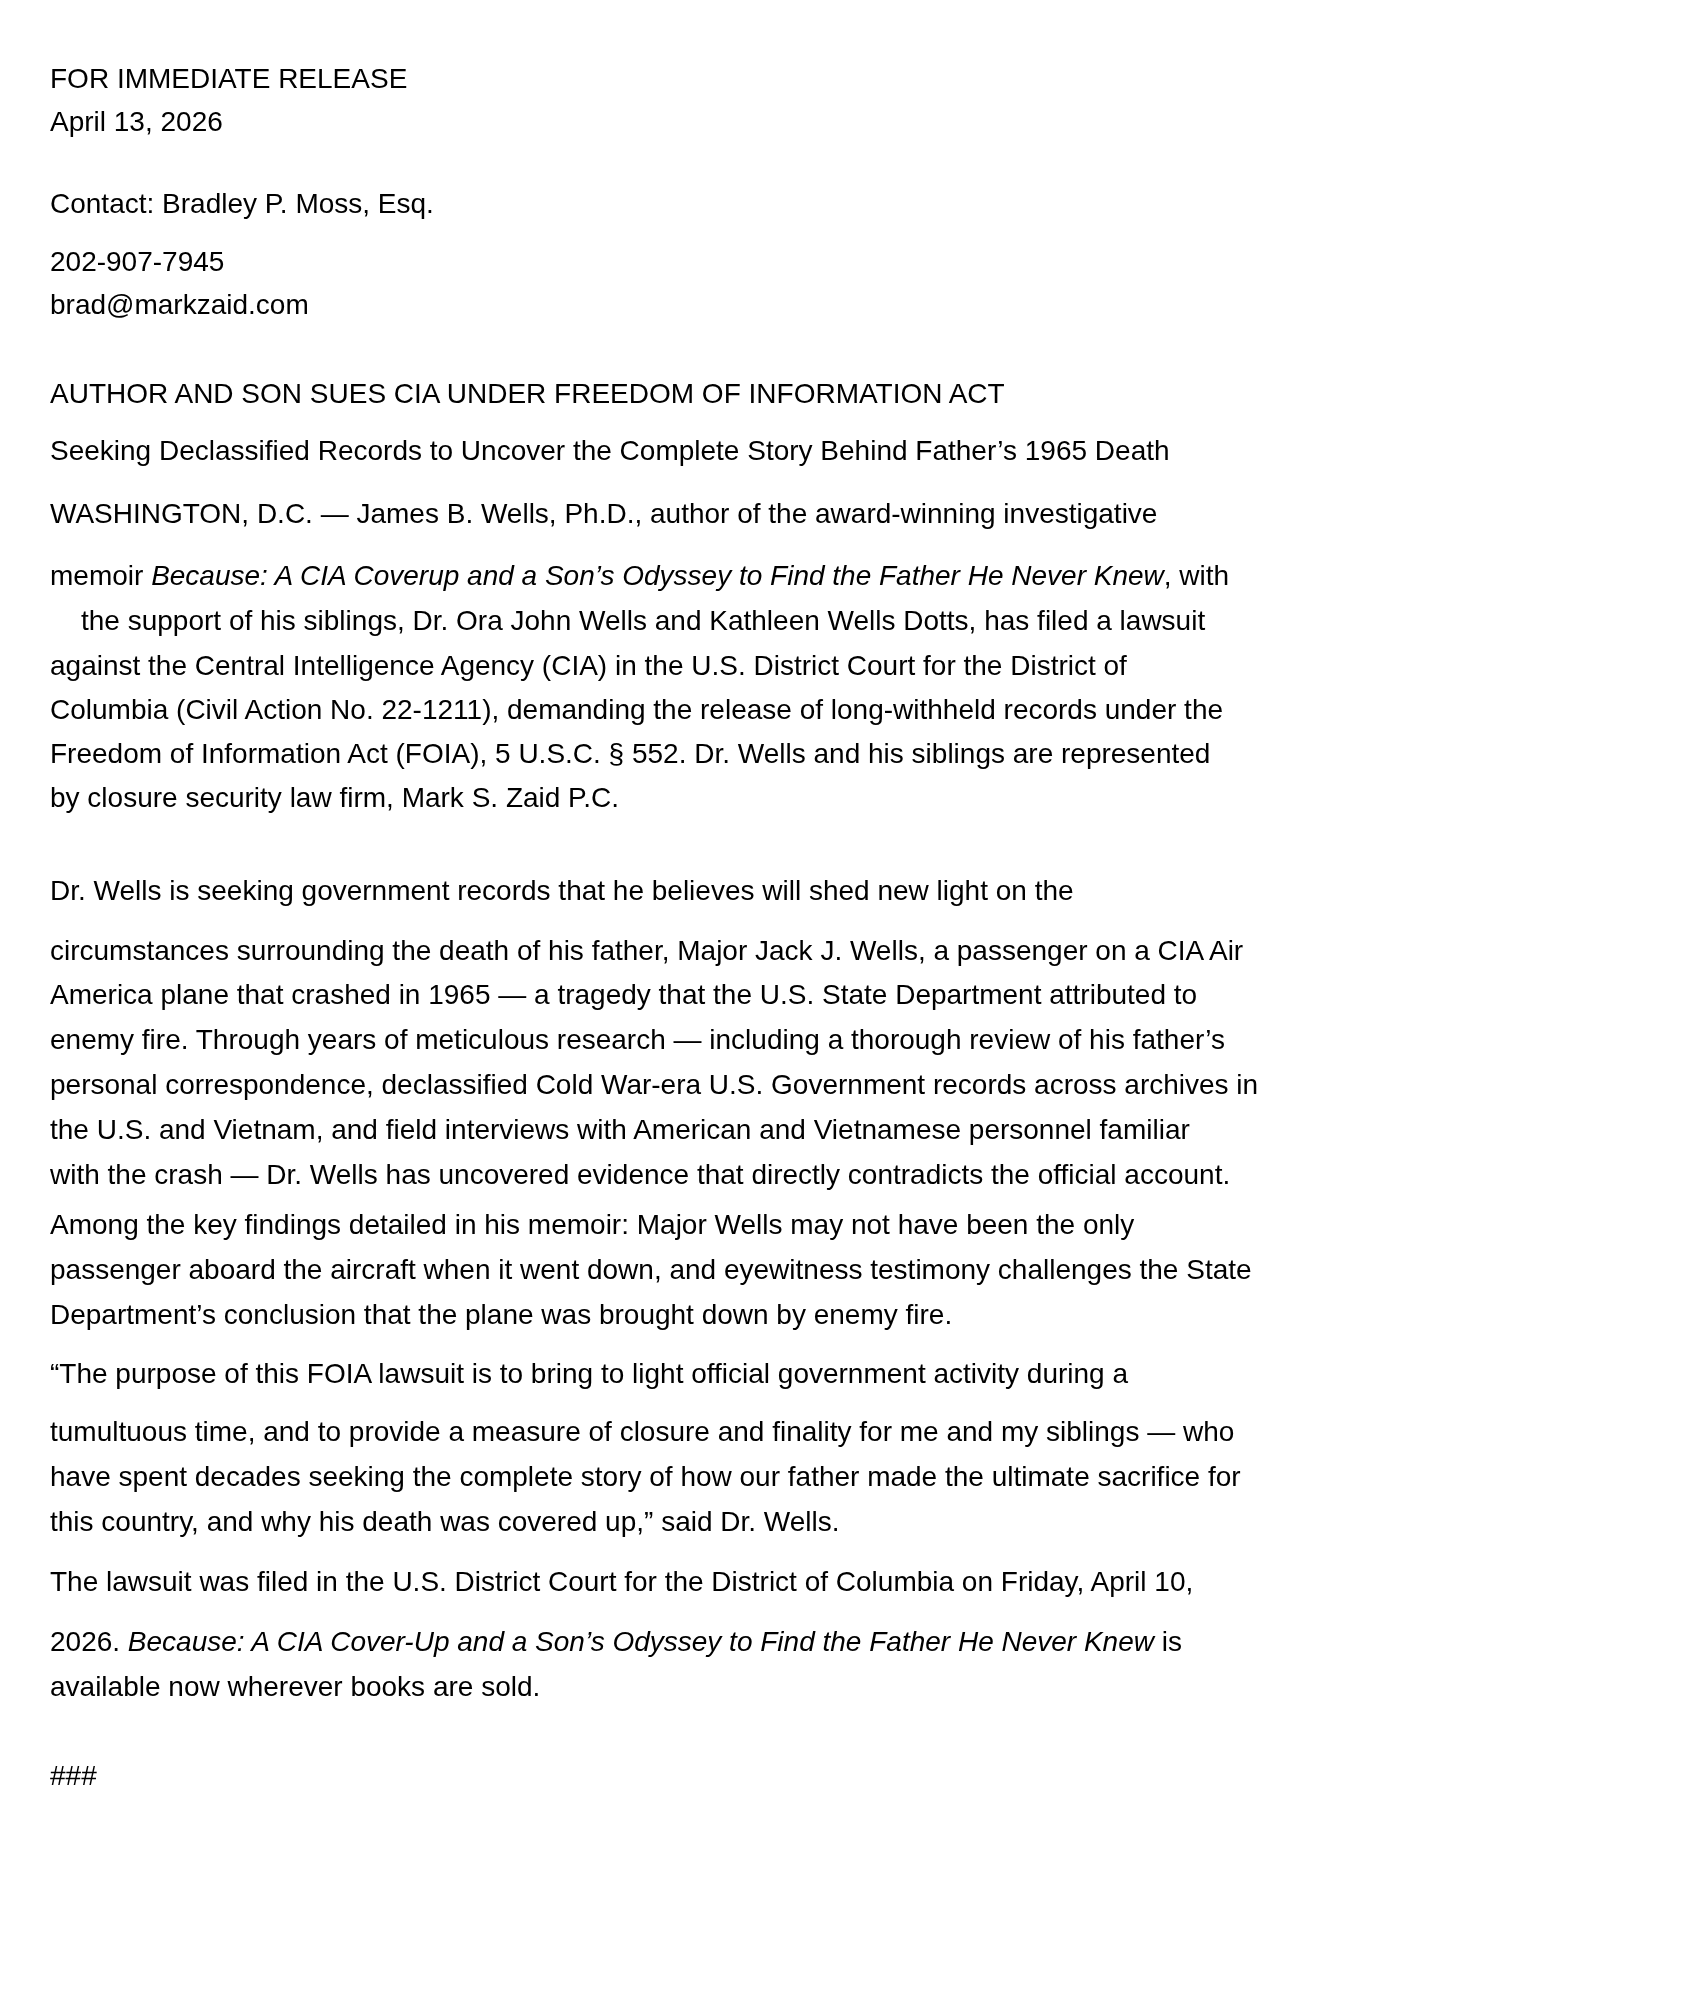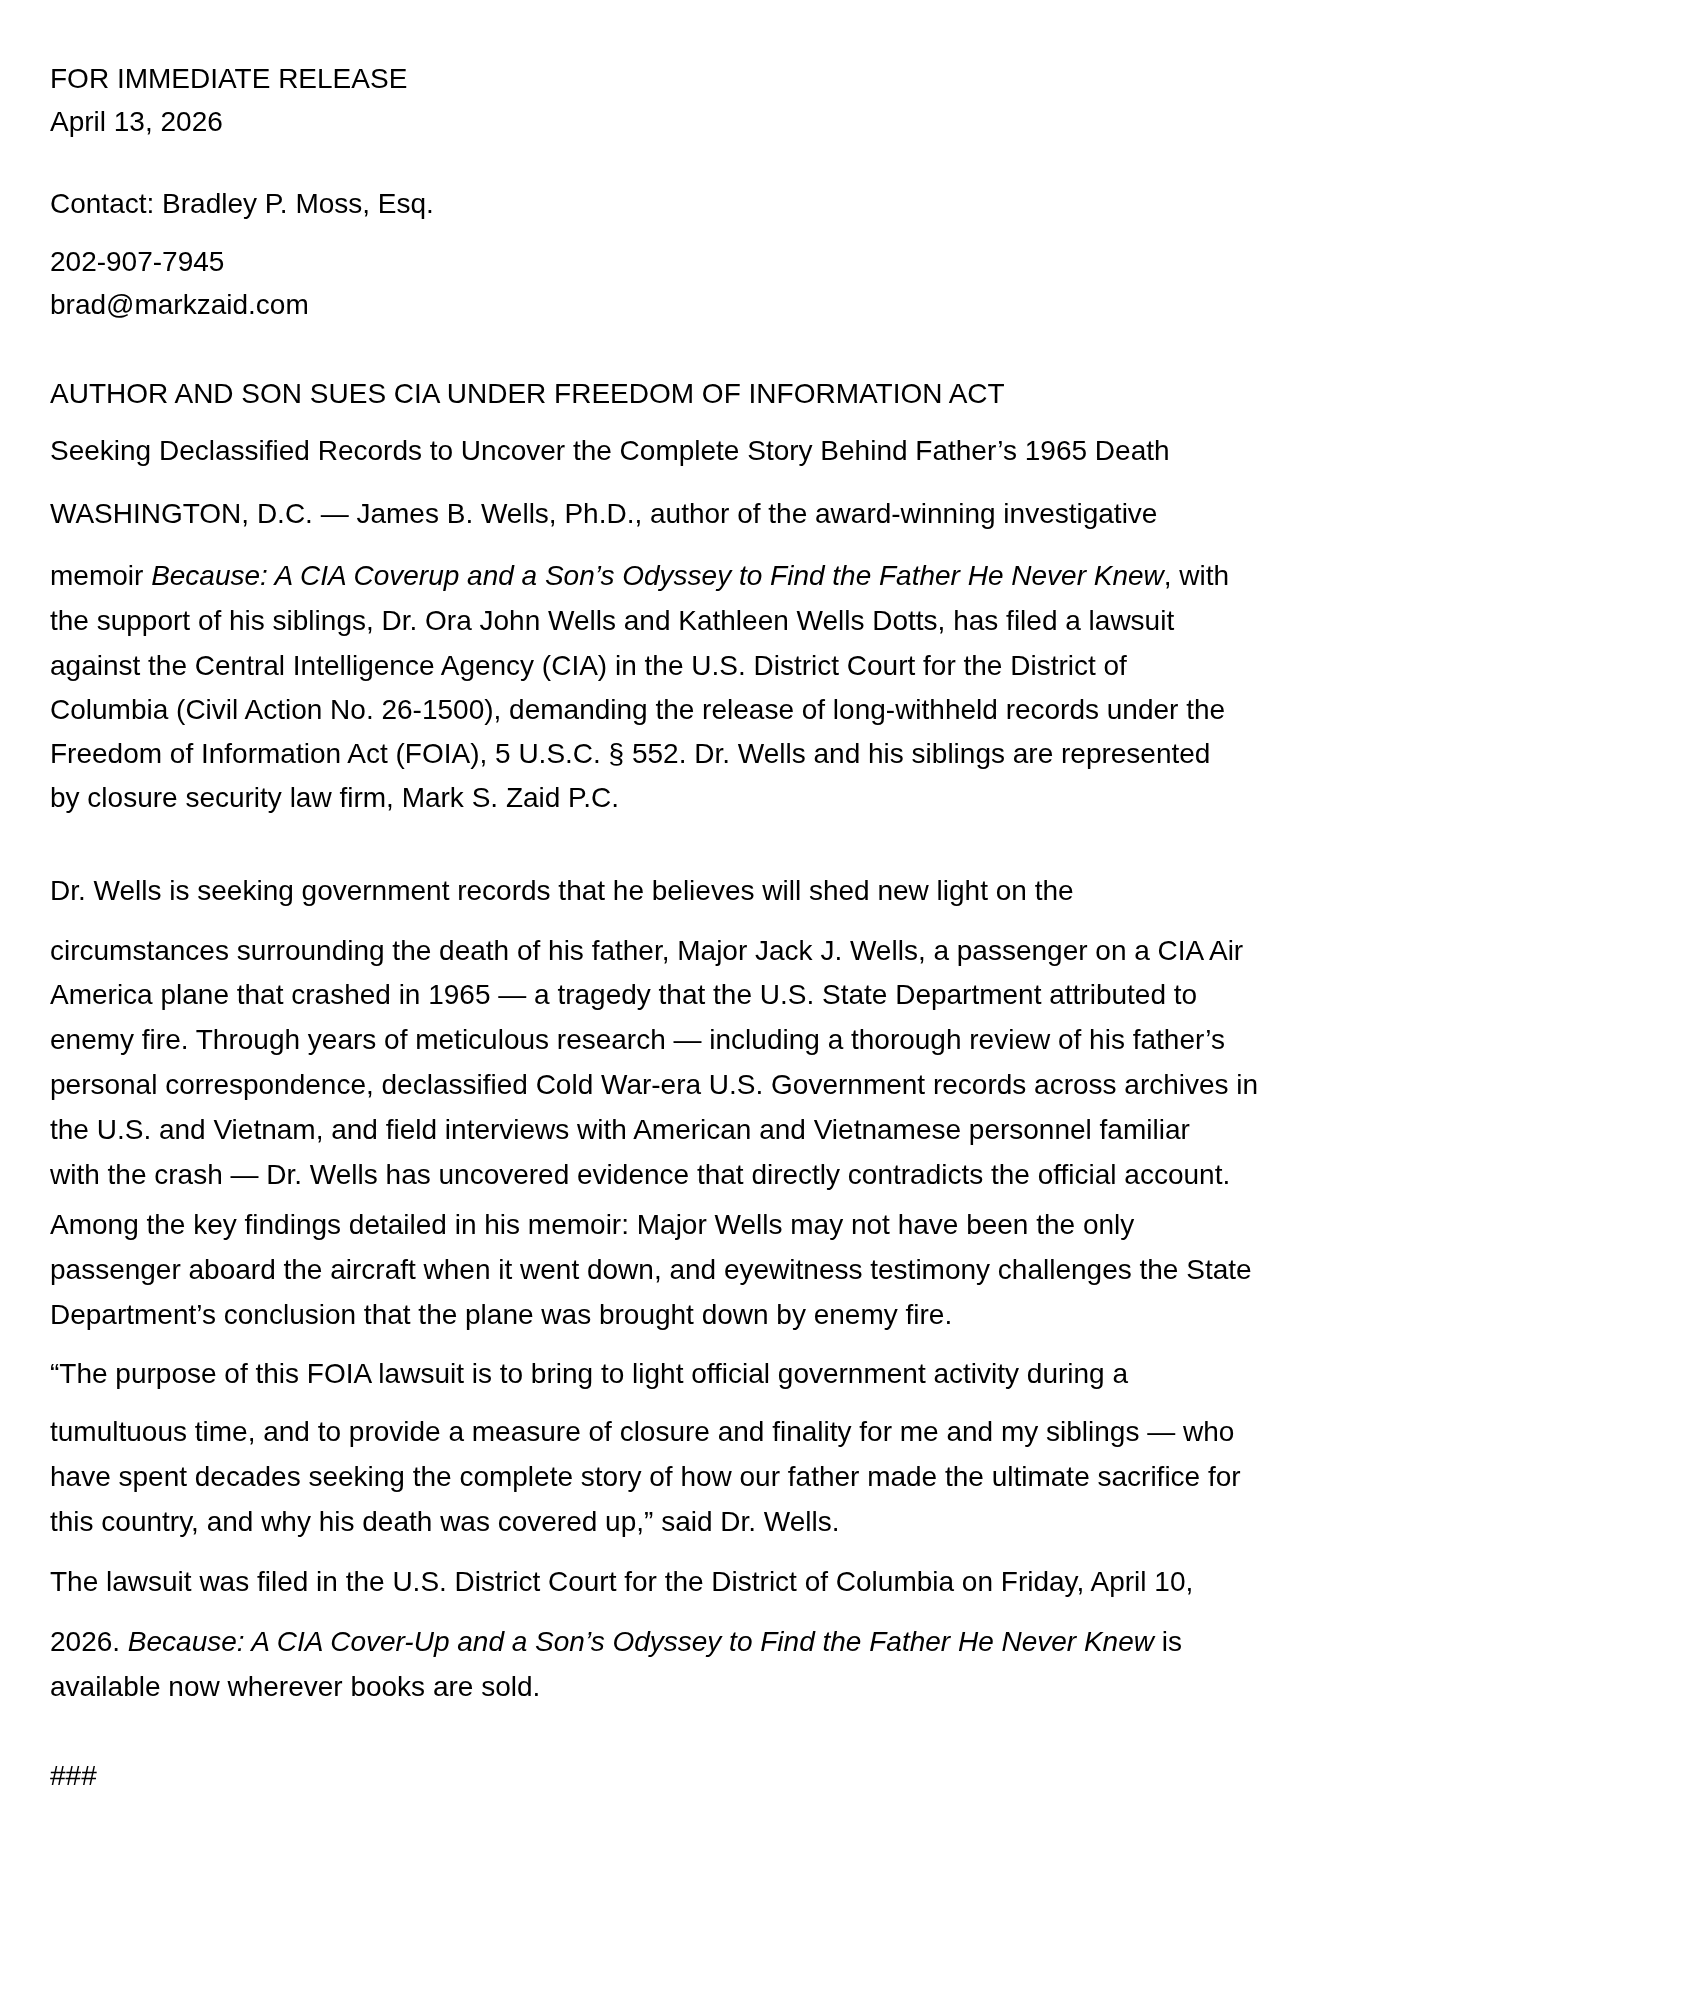--- a/index.html
+++ b/index.html
@@ -38,23 +38,23 @@
   <div class="line" style="top:99px">April 13, 2026</div>
   <div class="line" style="top:181px">Contact: Bradley P. Moss, Esq.</div>
   <div class="line" style="top:239px">202-907-7945</div>
   <div class="line" style="top:282px">brad@markzaid.com</div>
   <div class="line" style="top:371px">AUTHOR AND SON SUES CIA UNDER FREEDOM OF INFORMATION ACT</div>
   <div class="line" style="top:428px">Seeking Declassified Records to Uncover the Complete Story Behind Father’s 1965 Death</div>
 
   <div class="line" style="top:1753px">###</div>
 <div class="line" style="top: 553px;"><span>memoir </span><span class="it">Because: A CIA Coverup and a Son’s Odyssey to Find the Father He Never Knew</span><span>, with</span></div>
     <div class="line" style="top: 491px;"><span>WASHINGTON, D.C. — James B. Wells, Ph.D., author of the award-winning investigative</span></div>
-    <div class="line" style="top: 598px;"><span>the support of his siblings, Dr. Ora John Wells and Kathleen Wells Dotts, has filed a lawsuit</span></div>
+    <div class="line" style="top: 598px; margin-left: 31px;"><span>the support of his siblings, Dr. Ora John Wells and Kathleen Wells Dotts, has filed a lawsuit</span></div>
     <div class="line" style="top: 643px;"><span>against the Central Intelligence Agency (CIA) in the U.S. District Court for the District of</span></div>
-    <div class="line" style="top: 687px;"><span>Columbia (Civil Action No. 26-1500), demanding the release of long-withheld records under the</span></div>
+    <div class="line" style="top: 687px;"><span>Columbia (Civil Action No. 22-1211), demanding the release of long-withheld records under the</span></div>
     <div class="line" style="top: 731px;"><span>Freedom of Information Act (FOIA), 5 U.S.C. § 552. Dr. Wells and his siblings are represented</span></div>
     <div class="line" style="top: 775px;"><span>by closure security law firm, Mark S. Zaid P.C.</span></div>
     <div class="line" style="top: 868px;"><span>Dr. Wells is seeking government records that he believes will shed new light on the</span></div>
     <div class="line" style="top: 928px;"><span>circumstances surrounding the death of his father, Major Jack J. Wells, a passenger on a CIA Air</span></div>
     <div class="line" style="top: 972px;"><span>America plane that crashed in 1965 — a tragedy that the U.S. State Department attributed to</span></div>
     <div class="line" style="top: 1017px;"><span>enemy fire. Through years of meticulous research — including a thorough review of his father’s</span></div>
     <div class="line" style="top: 1062px;"><span>personal correspondence, declassified Cold War-era U.S. Government records across archives in</span></div>
     <div class="line" style="top: 1107px;"><span>the U.S. and Vietnam, and field interviews with American and Vietnamese personnel familiar</span></div>
     <div class="line" style="top: 1152px;"><span>with the crash — Dr. Wells has uncovered evidence that directly contradicts the official account.</span></div>
     <div class="line" style="top: 1202px;"><span>Among the key findings detailed in his memoir: Major Wells may not have been the only</span></div>

